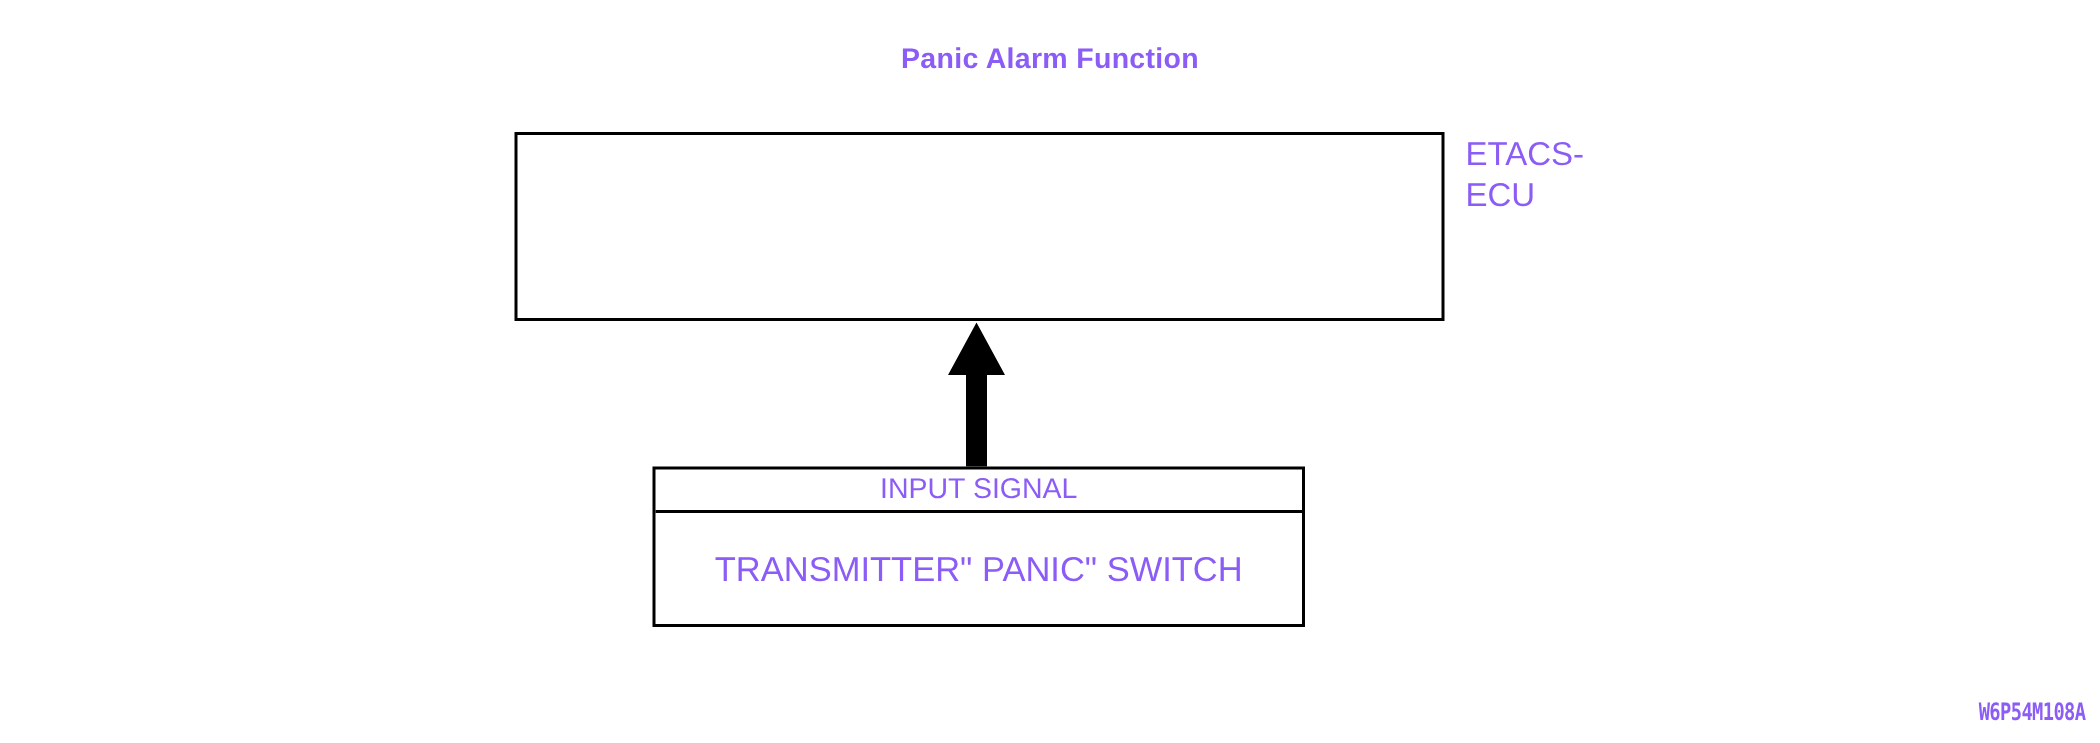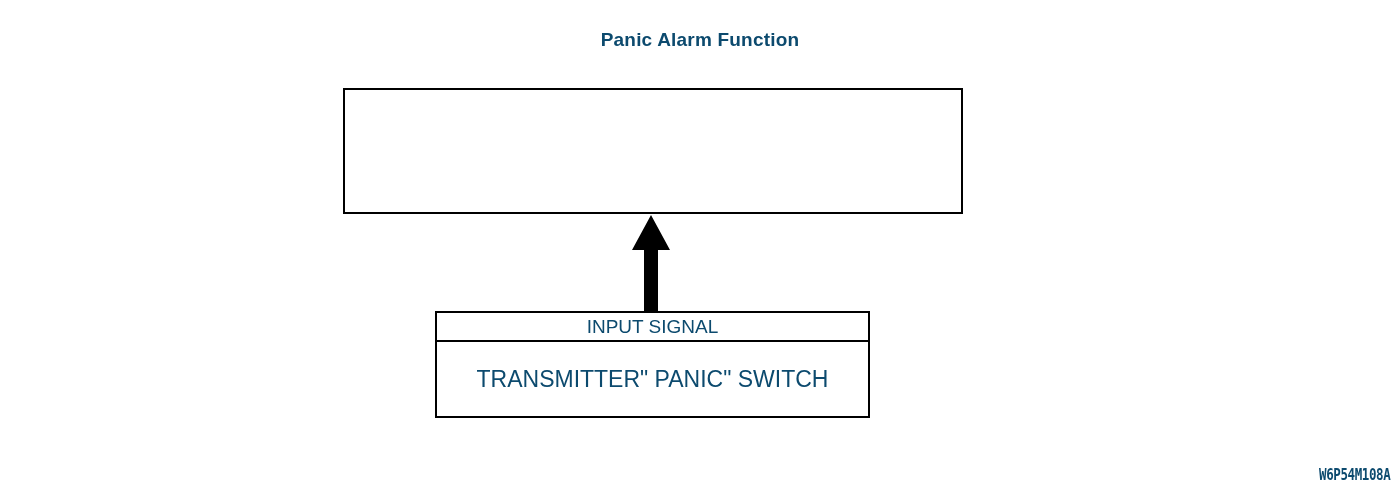--- a/index.html
+++ b/index.html
@@ -7,21 +7,21 @@
     padding: 0;
     background: #ffffff;
   }
   #canvas {
     position: relative;
     width: 1400px;
     height: 495px;
     background: #ffffff;
     overflow: hidden;
     font-family: "Liberation Sans", sans-serif;
-    color: #0c4a6e;
+    color: #8b5cf6;
   }
 
   
   #diagram-title {
     position: absolute;
     left: 0;
     top: 28px;
     width: 1400px;
     text-align: center;
     font-size: 19px;
@@ -115,20 +115,22 @@
 </style>
 </head>
 <body>
 
 <div id="canvas">
 
   <div id="diagram-title">Panic Alarm Function</div>
 
   <div id="ecu-box"></div>
 
+  <div id="ecu-label">ETACS-
+ECU</div>
 
   <svg id="input-arrow" viewBox="0 0 42 100">
     <polygon points="21,2 40,37 28,37 28,100 14,100 14,37 2,37" fill="#000000"></polygon>
   </svg>
 
   <div id="input-signal-box">
     <div id="input-signal-header">INPUT SIGNAL</div>
     <div id="input-signal-body">TRANSMITTER" PANIC" SWITCH</div>
   </div>
 

